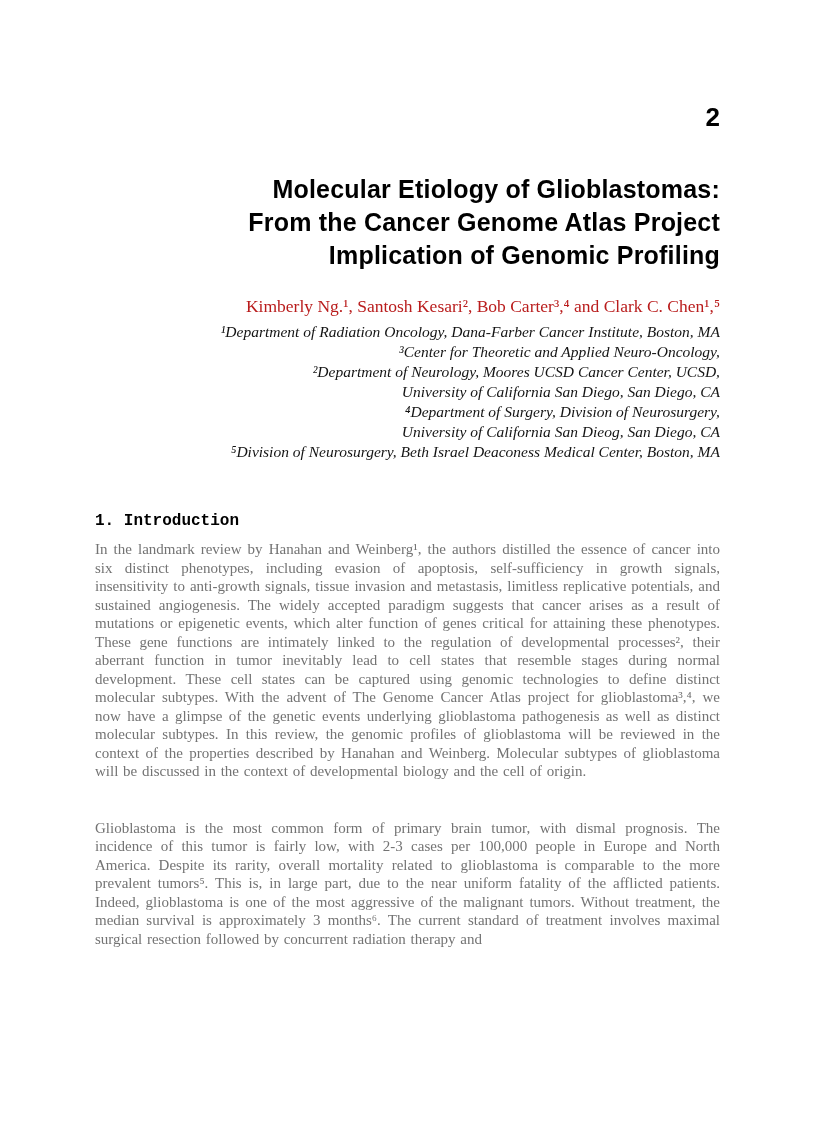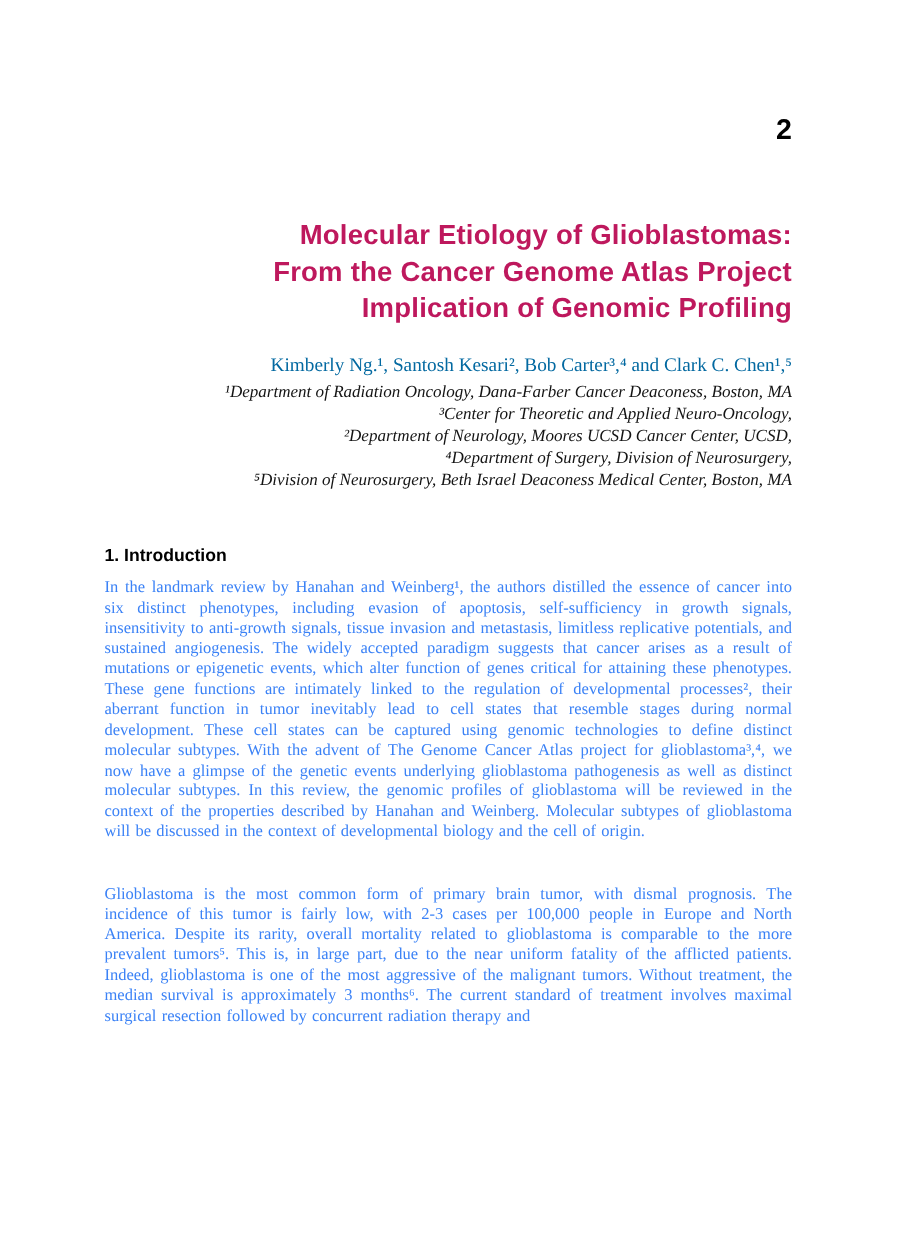--- a/index.html
+++ b/index.html
@@ -20,83 +20,85 @@
   }
   .page-number {
     padding-top: 102px;
     text-align: right;
     font-family: "Liberation Sans", sans-serif;
     font-weight: bold;
     font-size: 26px;
     color: #000000;
   }
   .article-title {
-    margin-top: 65px;
+    margin-top: 40px;
     text-align: right;
     font-family: "Liberation Sans", sans-serif;
     font-weight: bold;
     font-size: 25px;
     line-height: 33px;
-    color: #be185d;
+    color: #000000;
     letter-spacing: 0.2px;
   }
   .author-line {
     margin-top: 24px;
     text-align: right;
     font-size: 17.5px;
-    color: #0369a1;
+    color: #b91c1c;
   }
   .affiliations {
     margin-top: 5px;
     text-align: right;
     font-style: italic;
     font-size: 15.5px;
     line-height: 20px;
     color: #141414;
   }
   .affiliation-line { display: block; }
   .section { margin-top: 0; }
   .section-heading {
-    font-family: Liberation Sans, sans-serif;
+    font-family: Liberation Mono, monospace;
     font-weight: bold;
     font-size: 16px;
     color: #000000;
   }
   .section-intro { margin-top: 50px; }
   .section-glioblastoma { margin-top: 38px; }
   .para {
     margin-top: 10px;
     font-size: 15px;
     line-height: 18.5px;
     text-align: justify;
-    color: #3b82f6;
+    color: #737373;
     word-spacing: 1px;
   }
 </style>
 </head>
 <body>
 
 <div class="page">
   <div class="content">
 
     <div class="page-number">2</div>
 
     <div class="article-title">
       <div>Molecular Etiology of Glioblastomas:</div>
       <div>From the Cancer Genome Atlas Project</div>
       <div>Implication of Genomic Profiling</div>
     </div>
 
     <div class="author-line">Kimberly Ng.¹, Santosh Kesari², Bob Carter³,⁴ and Clark C. Chen¹,⁵</div>
 
     <div class="affiliations">
-      <span class="affiliation-line">¹Department of Radiation Oncology, Dana-Farber Cancer Deaconess, Boston, MA</span>
+      <span class="affiliation-line">¹Department of Radiation Oncology, Dana-Farber Cancer Institute, Boston, MA</span>
       <span class="affiliation-line">³Center for Theoretic and Applied Neuro-Oncology,</span>
       <span class="affiliation-line">²Department of Neurology, Moores UCSD Cancer Center, UCSD,</span>
+      <span class="affiliation-line">University of California San Diego, San Diego, CA</span>
       <span class="affiliation-line">⁴Department of Surgery, Division of Neurosurgery,</span>
+      <span class="affiliation-line">University of California San Dieog, San Diego, CA</span>
       <span class="affiliation-line">⁵Division of Neurosurgery, Beth Israel Deaconess Medical Center, Boston, MA</span>
     </div>
 
     <div class="section section-intro">
       <div class="section-heading">1. Introduction</div>
       <p class="para">In the landmark review by Hanahan and Weinberg¹, the authors distilled the essence of cancer into six distinct phenotypes, including evasion of apoptosis, self-sufficiency in growth signals, insensitivity to anti-growth signals, tissue invasion and metastasis, limitless replicative potentials, and sustained angiogenesis. The widely accepted paradigm suggests that cancer arises as a result of mutations or epigenetic events, which alter function of genes critical for attaining these phenotypes. These gene functions are intimately linked to the regulation of developmental processes², their aberrant function in tumor inevitably lead to cell states that resemble stages during normal development. These cell states can be captured using genomic technologies to define distinct molecular subtypes. With the advent of The Genome Cancer Atlas project for glioblastoma³,⁴, we now have a glimpse of the genetic events underlying glioblastoma pathogenesis as well as distinct molecular subtypes. In this review, the genomic profiles of glioblastoma will be reviewed in the context of the properties described by Hanahan and Weinberg. Molecular subtypes of glioblastoma will be discussed in the context of developmental biology and the cell of origin.</p>
     </div>
 
     <div class="section section-glioblastoma">
       <p class="para">Glioblastoma is the most common form of primary brain tumor, with dismal prognosis. The incidence of this tumor is fairly low, with 2-3 cases per 100,000 people in Europe and North America. Despite its rarity, overall mortality related to glioblastoma is comparable to the more prevalent tumors⁵. This is, in large part, due to the near uniform fatality of the afflicted patients. Indeed, glioblastoma is one of the most aggressive of the malignant tumors. Without treatment, the median survival is approximately 3 months⁶. The current standard of treatment involves maximal surgical resection followed by concurrent radiation therapy and</p>

